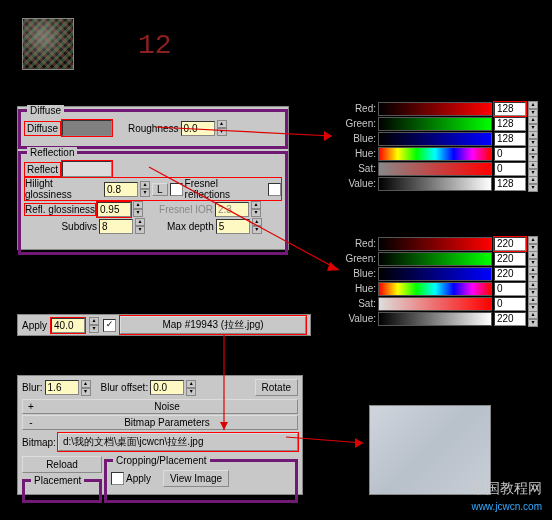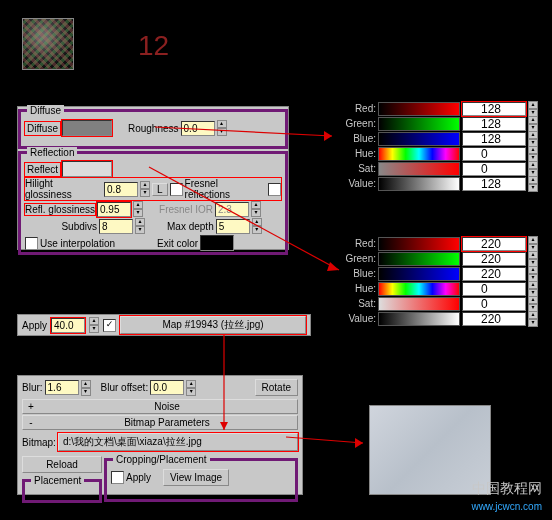--- a/index.html
+++ b/index.html
@@ -13,22 +13,22 @@
 .spin{display:flex;flex-direction:column;width:10px}
 .spin div{height:6px;background:#c8c8c8;border:1px solid #888;font-size:6px;text-align:center;line-height:5px}
 .chk{width:11px;height:11px;background:#fff;border:1px inset #888;display:inline-block}
 .chk.on::after{content:"✓";font-size:9px;line-height:9px;display:block;text-align:center}
 .btn{background:#c8c8c8;border:1px outset #ddd;padding:2px 6px;font-size:10px;display:inline-block}
 .btn-wide{background:#c8c8c8;border:1px outset #ddd;padding:1px;font-size:10px;text-align:center}
 .redbox{outline:1px solid red}
 .color-row{display:flex;align-items:center;height:15px;gap:2px}
 .color-lbl{color:#c8c8c8;width:38px;text-align:right;font-size:10px}
 .grad{height:12px;flex:1;border:1px solid #555}
-.cval{background:#fff;border:1px inset #888;width:26px;height:12px;font-size:12px;padding:0 18px;display:flex;align-items:center}
-.big-num{position:absolute;left:138px;top:30px;color:#8b2020;font-family:Liberation Sans, sans-serif;font-size:28px}
+.cval{background:#fff;border:1px inset #888;width:26px;height:12px;font-size:10px;padding:0 2px;display:flex;align-items:center}
+.big-num{position:absolute;left:138px;top:30px;color:#8b2020;font-family:Liberation Mono, monospace;font-size:28px}
 .sphere{position:absolute;left:22px;top:18px;width:50px;height:50px;border:1px solid #888;background:radial-gradient(circle at 40% 35%,#666 10%,#333 40%,#111 70%);overflow:hidden}
 .sphere::before{content:"";position:absolute;inset:0;background:repeating-linear-gradient(45deg,rgba(200,100,100,.3) 0 3px,transparent 3px 6px),repeating-linear-gradient(-45deg,rgba(100,200,100,.3) 0 3px,transparent 3px 6px)}
 .arrow{position:absolute;pointer-events:none}
 .arrow line{stroke:#d00;stroke-width:1.2}
 .arrow polygon{fill:#d00}
 .preview{position:absolute;left:369px;top:405px;width:120px;height:88px;background:linear-gradient(135deg,#d0d5dd 0%,#b8c0ca 50%,#c8ced6 100%);border:1px solid #888}
 .footer1{position:absolute;right:10px;bottom:22px;color:#c8c8c8;font-size:14px;font-family:"SimSun",serif}
 .footer2{position:absolute;right:10px;bottom:8px;color:#3af;font-size:10px}
 </style>
 </head>
@@ -93,27 +93,20 @@
           <div>▾</div>
         </span>
       <span style="width:18px"></span>
       <span class="lbl">Max depth</span>
       <span class="num">5</span>
       <span class="spin">
           <div>▴</div>
           <div>▾</div>
         </span>
     </div>
-    <div class="row">
-      <span class="chk"></span>
-      <span class="lbl">Use interpolation</span>
-      <span style="width:38px"></span>
-      <span class="lbl">Exit color</span>
-      <span class="swatch" style="width:32px;background:#000"></span>
-    </div>
   </div>
 </div>
 
 <div class="panel" style="left:17px;top:314px;width:284px;height:20px;display:flex;align-items:center;gap:4px;padding:0 4px">
   <span class="lbl">Apply</span>
   <span class="num redbox">40.0</span>
   <span class="spin">
       <div>▴</div>
       <div>▾</div>
     </span>
@@ -142,23 +135,23 @@
   <div class="btn-wide" style="margin:1px 4px;display:flex">
     <span style="width:14px">+</span>
       <span style="flex:1">Noise</span>
   </div>
   <div class="btn-wide" style="margin:1px 4px;display:flex">
     <span style="width:14px">-</span>
       <span style="flex:1">Bitmap Parameters</span>
   </div>
   <div class="row" style="padding:2px 4px">
     <span class="lbl">Bitmap:</span>
-    <span class="btn-wide redbox" style="flex:1;text-align:left;padding-left:4px">d:\我的文档\桌面\xiaza\拉丝.jpg</span>
-  </div>
-  <div class="row" style="padding:2px 4px;align-items:flex-start">
+    <span class="btn-wide redbox" style="flex:1;text-align:left;padding-left:4px">d:\我的文档\桌面\jcwcn\拉丝.jpg</span>
+  </div>
+  <div class="row" style="padding:2px 4px;align-items:flex-end">
     <div style="width:80px">
       <span class="btn" style="display:block;text-align:center;margin-bottom:6px">Reload</span>
       <div class="grp" style="height:14px">
           <span class="grp-title">Placement</span>
         </div>
     </div>
     <div class="grp" style="flex:1;height:34px">
       <span class="grp-title">Cropping/Placement</span>
       <div class="row" style="margin-top:6px">
         <span class="chk"></span>

